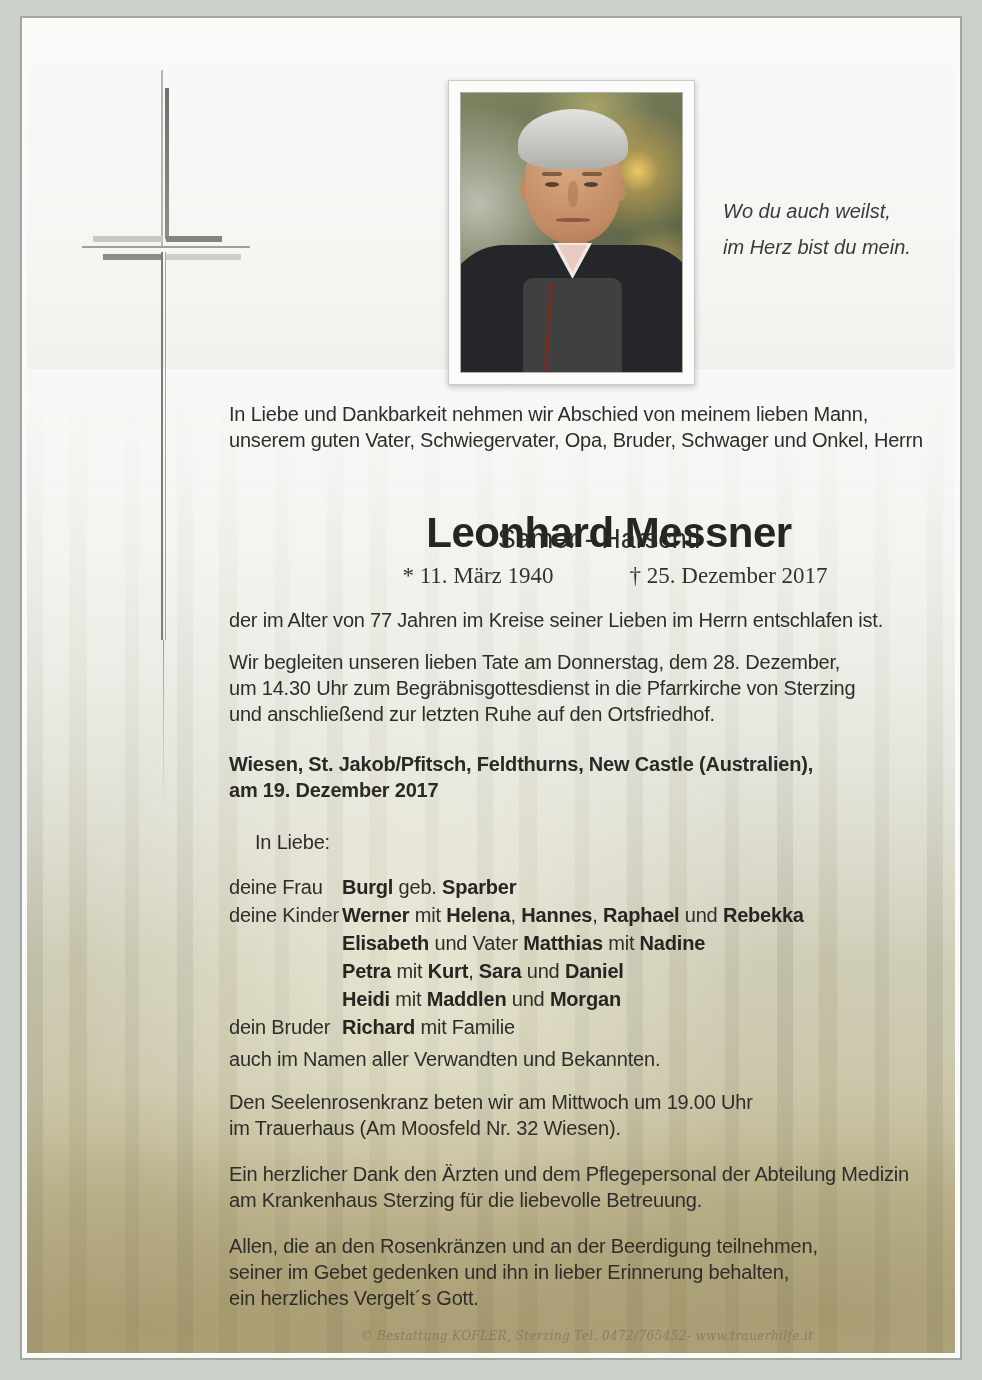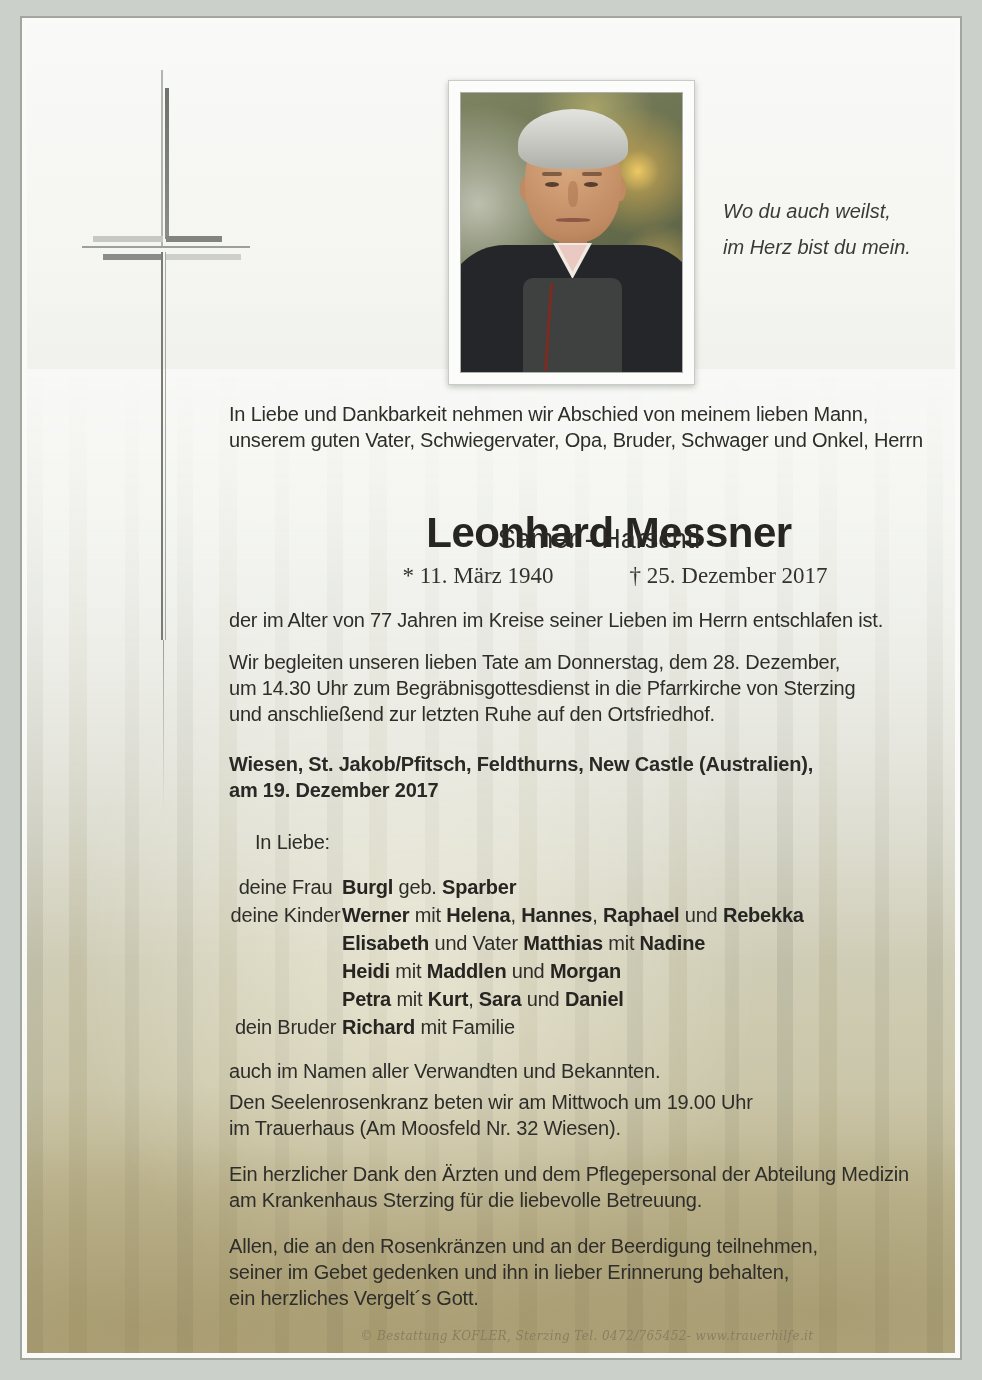--- a/index.html
+++ b/index.html
@@ -104,23 +104,23 @@
   .name{top:444px;text-align:center;padding-left:22px;font-size:42px;line-height:46px;font-weight:700;color:#262521;letter-spacing:-0.5px;margin-top:43px;}
   .house{top:501px;text-align:center;padding-left:12px;font-size:27px;line-height:30px;color:#2c2b27;}
   .dates{top:540px;display:flex;justify-content:center;gap:76px;padding-left:28px;
          font-family:"Liberation Serif",serif;font-size:23px;color:#33322d;letter-spacing:0;}
   .entschlafen{top:584px;}
   .funeral{top:626px;}
   .places{top:728px;font-weight:700;color:#2a2925;}
   .inliebe{top:806px;margin-left:26px;}
   .family{top:850px;font-size:20px;line-height:28px;letter-spacing:-0.2px;}
   .family-row{display:flex;}
-  .family-label{width:113px;flex-shrink:0;text-align:center;}
+  .family-label{width:113px;flex-shrink:0;}
   .family-names .b{font-weight:700;color:#262521;}
-  .family-closing{margin-top:16px;}
+  .family-closing{margin-top:4px;}
   .rosary{top:1066px;}
   .thanks{top:1138px;}
   .gratitude{top:1210px;}
   .footer{
     top:1306px;text-align:center;
     font-family:"DejaVu Serif",serif;font-style:italic;
     font-size:12px;color:#8b7d60;letter-spacing:0.4px;
   }
 </style>
 </head>
@@ -208,25 +208,25 @@
         <div class="family-row">
           <span class="family-label">deine Kinder</span>
           <span class="family-names"><span class="b">Werner</span><span> mit </span><span class="b">Helena</span><span>, </span><span class="b">Hannes</span><span>, </span><span class="b">Raphael</span><span> und </span><span class="b">Rebekka</span></span>
         </div>
         <div class="family-row">
           <span class="family-label"></span>
           <span class="family-names"><span class="b">Elisabeth</span><span> und Vater </span><span class="b">Matthias</span><span> mit </span><span class="b">Nadine</span></span>
         </div>
         <div class="family-row">
           <span class="family-label"></span>
+          <span class="family-names"><span class="b">Petra</span><span> mit </span><span class="b">Kurt</span><span>, </span><span class="b">Sara</span><span> und </span><span class="b">Daniel</span></span>
+        </div>
+        <div class="family-row">
+          <span class="family-label"></span>
           <span class="family-names"><span class="b">Heidi</span><span> mit </span><span class="b">Maddlen</span><span> und </span><span class="b">Morgan</span></span>
-        </div>
-        <div class="family-row">
-          <span class="family-label"></span>
-          <span class="family-names"><span class="b">Petra</span><span> mit </span><span class="b">Kurt</span><span>, </span><span class="b">Sara</span><span> und </span><span class="b">Daniel</span></span>
         </div>
         <div class="family-row">
           <span class="family-label">dein Bruder</span>
           <span class="family-names"><span class="b">Richard</span><span> mit Familie</span></span>
         </div>
         <div class="family-closing">auch im Namen aller Verwandten und Bekannten.</div>
       </div>
 
     <div class="tc t20 rosary">
       <div>Den Seelenrosenkranz beten wir am Mittwoch um 19.00 Uhr</div>

